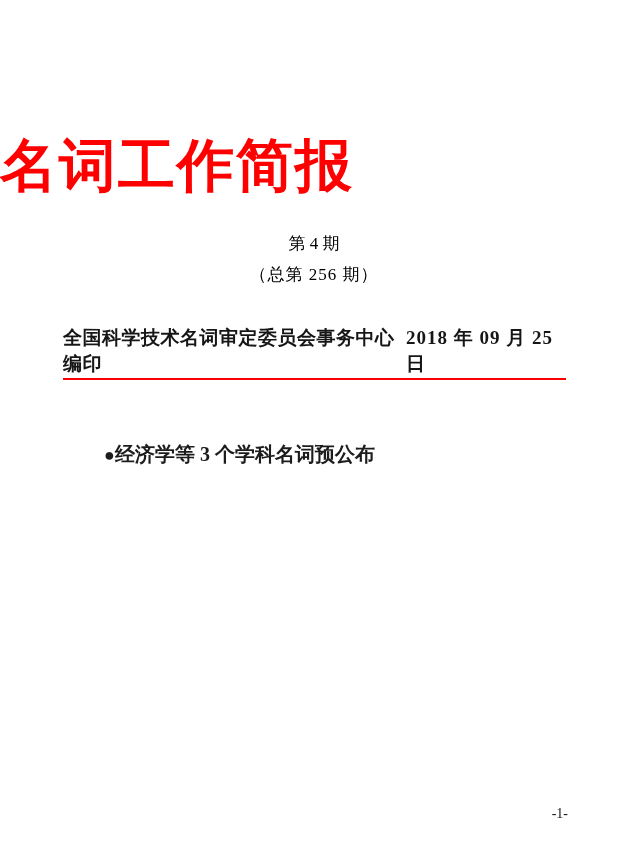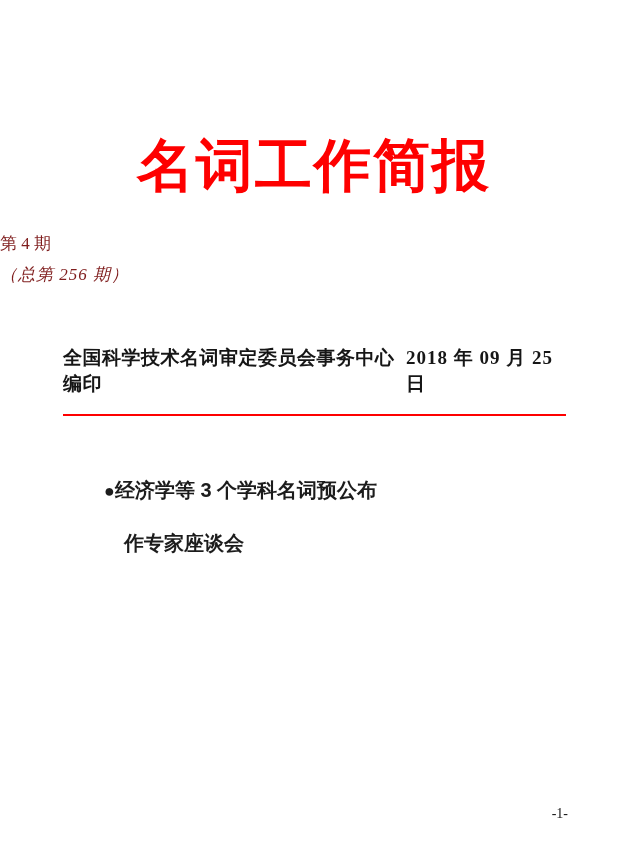--- a/index.html
+++ b/index.html
@@ -10,68 +10,67 @@
     position: relative;
     overflow: hidden;
     font-family: "Liberation Serif", "DejaVu Serif", serif;
     color: #1a1a1a;
   }
   .page { width: 100%; height: 100%; position: relative; }
 
   .title {
     margin: 0;
     padding-top: 134px;
-    text-align: center;
     font-size: 57px;
     line-height: 64px;
     font-weight: bold;
     letter-spacing: 2px;
     color: #fe0000;
     font-family: "Liberation Serif", "DejaVu Serif", serif;
   }
 
   .issue,
   .issue-total {
-    text-align: left;
+    text-align: center;
     font-size: 17px;
     line-height: 20px;
-    color: #7f1d1d;
+    color: #000000;
     font-family: "Liberation Serif", "DejaVu Serif", serif;
   }
   .issue { margin-top: 36px; }
-  .issue-total { margin-top: 11px; letter-spacing: 1px; font-style: italic; }
+  .issue-total { margin-top: 11px; letter-spacing: 1px; }
 
   .pubrow {
-    margin: 60px 62px 0 63px;
+    margin: 40px 62px 0 63px;
     display: flex;
     justify-content: space-between;
     align-items: baseline;
     font-size: 19px;
     font-weight: bold;
     color: #161616;
-    padding-bottom: 17px;
+    padding-bottom: 1px;
     border-bottom: 2px solid #fe0000;
   }
   .publisher {
     font-family: "Liberation Sans", "DejaVu Sans", sans-serif;
     letter-spacing: 0.5px;
   }
   .pubdate {
     font-family: "Liberation Serif", "DejaVu Serif", serif;
     letter-spacing: 1px;
   }
 
   .toc {
     margin: 48px 40px 0 104px;
     font-family: "Liberation Sans", "DejaVu Sans", sans-serif;
     font-weight: bold;
     font-size: 20px;
     color: #1c1c1c;
   }
-  .toc-line { line-height: 52px; white-space: pre-wrap; }
+  .toc-line { line-height: 52px; white-space: pre-wrap; font-family: Liberation Serif, serif; }
   .toc-line.cont { padding-left: 20px; }
   .bullet { font-size: 18px; }
   .toc-text { white-space: pre-wrap; }
 
   .pageno {
     position: absolute;
     top: 806px;
     right: 60px;
     font-size: 14px;
     color: #141414;
@@ -93,19 +92,18 @@
     <span class="pubdate">2018 年 09 月 25 日</span>
   </div>
 
   <section class="toc">
 
     <div class="toc-line"><span class="bullet">●</span><span class="toc-text">经济学等 3 个学科名词预公布</span></div>
 
 
 
 
-    <div class="toc-line cont"><span class="toc-text">作专家座谈会</span></div>
 
   </section>
 
   <div class="pageno">-1-</div>
 
 </main>
 
 </body></html>

